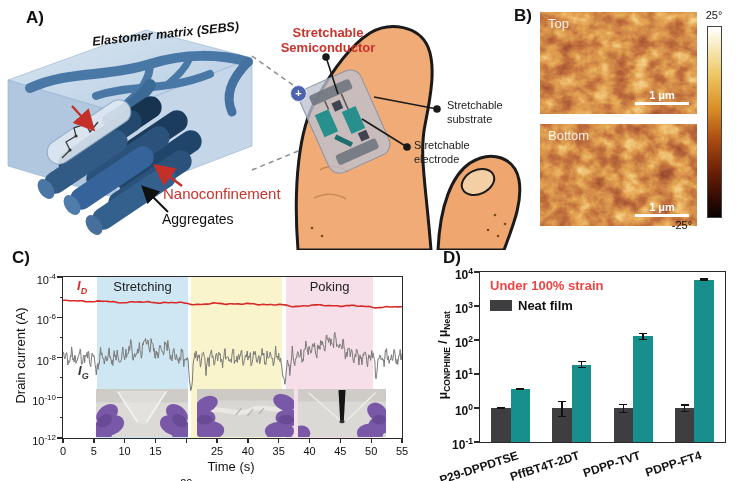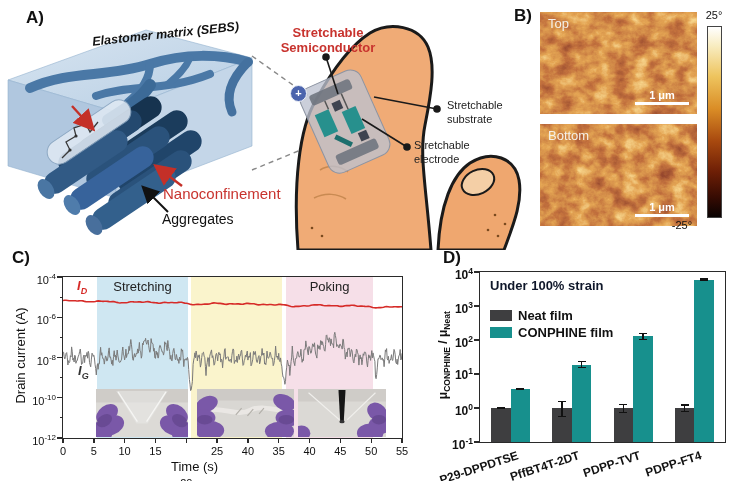--- a/index.html
+++ b/index.html
@@ -28,29 +28,29 @@
   .c-region{position:absolute;top:0;height:100%;z-index:0;}
   .c-region-label{position:absolute;top:2px;height:16px;font-size:13px;font-weight:500;color:#222;text-align:center;z-index:4;}
   #c-curves{position:absolute;left:0;top:0;z-index:1;}
   .c-inset{position:absolute;top:112px;height:48px;z-index:2;}
   .c-inset svg{display:block;width:100%;height:100%;}
   .tick{position:absolute;background:#2a2a2a;z-index:3;}
   .tick-lbl{position:absolute;font-size:11px;color:#111;text-align:right;width:34px;line-height:14px;}
   .tick-lbl sup{font-size:8px;}
   .x-lbl{position:absolute;font-size:11px;color:#111;text-align:center;width:24px;}
   .axis-ylabel{position:absolute;font-size:13px;color:#111;text-align:center;transform:rotate(-90deg);}
-  .axis-xlabel{position:absolute;font-size:13px;color:#111;}
+  .axis-xlabel{position:absolute;font-size:13px;color:#111;text-align:center;}
   .c-series-lbl{position:absolute;font-size:13px;font-weight:bold;font-style:italic;z-index:4;}
   .c-series-lbl sub{font-size:9px;}
   
   #d-plot{position:absolute;left:479px;top:271px;width:245px;height:170px;border:1.3px solid #2a2a2a;background:#fff;}
   .d-bar{position:absolute;z-index:1;}
   .d-err{position:absolute;background:#111;z-index:2;}
   .d-legend{position:absolute;left:10px;top:6px;z-index:3;}
-  .d-legend-title{font-size:13px;font-weight:bold;color:#0f172a;margin-bottom:14px;}
+  .d-legend-title{font-size:13px;font-weight:bold;color:#ef4444;margin-bottom:4px;}
   .d-legend-row{display:flex;align-items:center;height:17px;}
   .swatch{display:inline-block;width:22px;height:11px;margin-right:6px;}
   .d-legend-row span:last-child{font-size:13px;font-weight:bold;color:#111;}
   .d-tick-lbl{position:absolute;font-size:12px;font-weight:bold;color:#111;text-align:right;width:34px;line-height:14px;}
   .d-tick-lbl sup{font-size:8.5px;}
   .d-cat{position:absolute;width:110px;font-size:12px;font-weight:bold;color:#111;text-align:right;
          transform:rotate(-18deg);transform-origin:100% 50%;}
   .d-ylabel{position:absolute;font-size:12px;font-weight:bold;color:#111;text-align:center;transform:rotate(-90deg);}
   .d-ylabel sub{font-size:8.5px;}
 </style>
@@ -340,24 +340,20 @@
   <div class="d-ylabel" style="left:369px;top:347px;width:150px">
     <span>μ</span><sub>CONPHINE</sub><span> / </span><span>μ</span><sub>Neat</sub>
   </div>
 
   <div id="d-plot">
     <div class="d-legend">
       <div class="d-legend-title">Under 100% strain</div>
       <div class="d-legend-row">
         <span class="swatch" id="sw-neat" style="background: rgb(62, 62, 64);"></span>
         <span>Neat film</span>
-      </div>
-      <div class="d-legend-row">
-        <span class="swatch" id="sw-con" style="background: rgb(23, 144, 141);"></span>
-        <span>CONPHINE film</span>
       </div>
     </div>
   <div class="tick" style="left: -6px; width: 6px; height: 1.3px; top: 169.4px;"></div>
       <div class="d-tick-lbl" style="left: -41px; top: 162px;"><span>10</span><sup>-1</sup></div>
       <div class="tick" style="left: -6px; width: 6px; height: 1.3px; top: 135.4px;"></div>
       <div class="d-tick-lbl" style="left: -41px; top: 128px;"><span>10</span><sup>0</sup></div>
       <div class="tick" style="left: -6px; width: 6px; height: 1.3px; top: 101.4px;"></div>
       <div class="d-tick-lbl" style="left: -41px; top: 92px;"><span>10</span><sup>1</sup></div>
       <div class="tick" style="left: -6px; width: 6px; height: 1.3px; top: 67.4px;"></div>
       <div class="d-tick-lbl" style="left: -41px; top: 60px;"><span>10</span><sup>2</sup></div>

